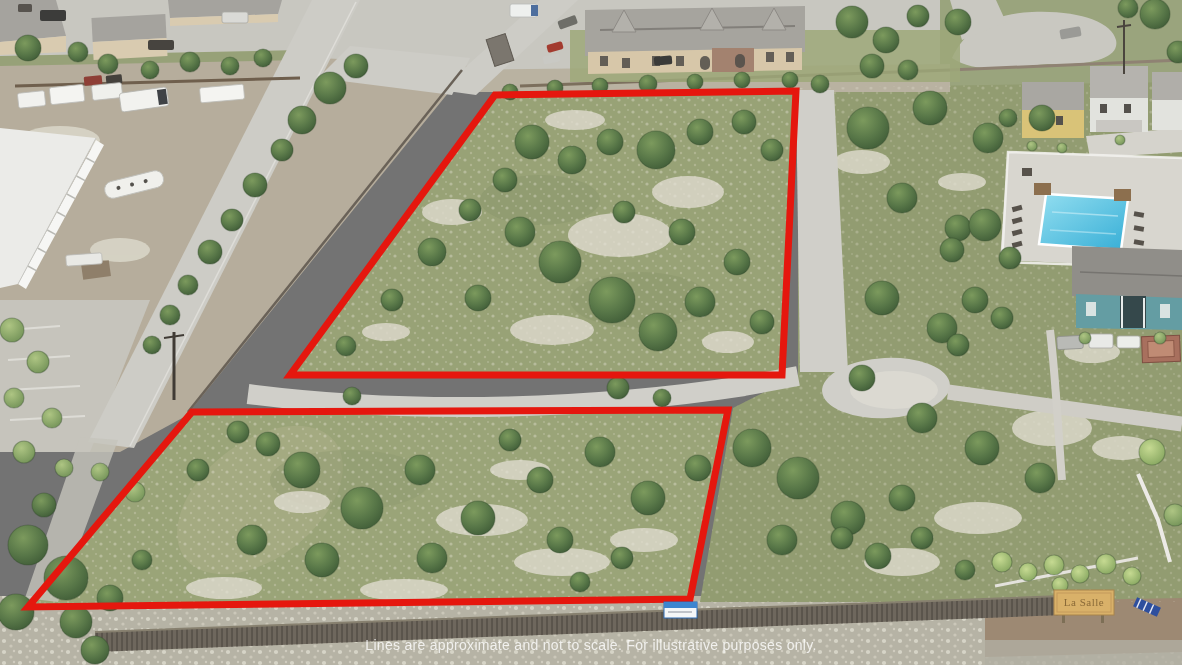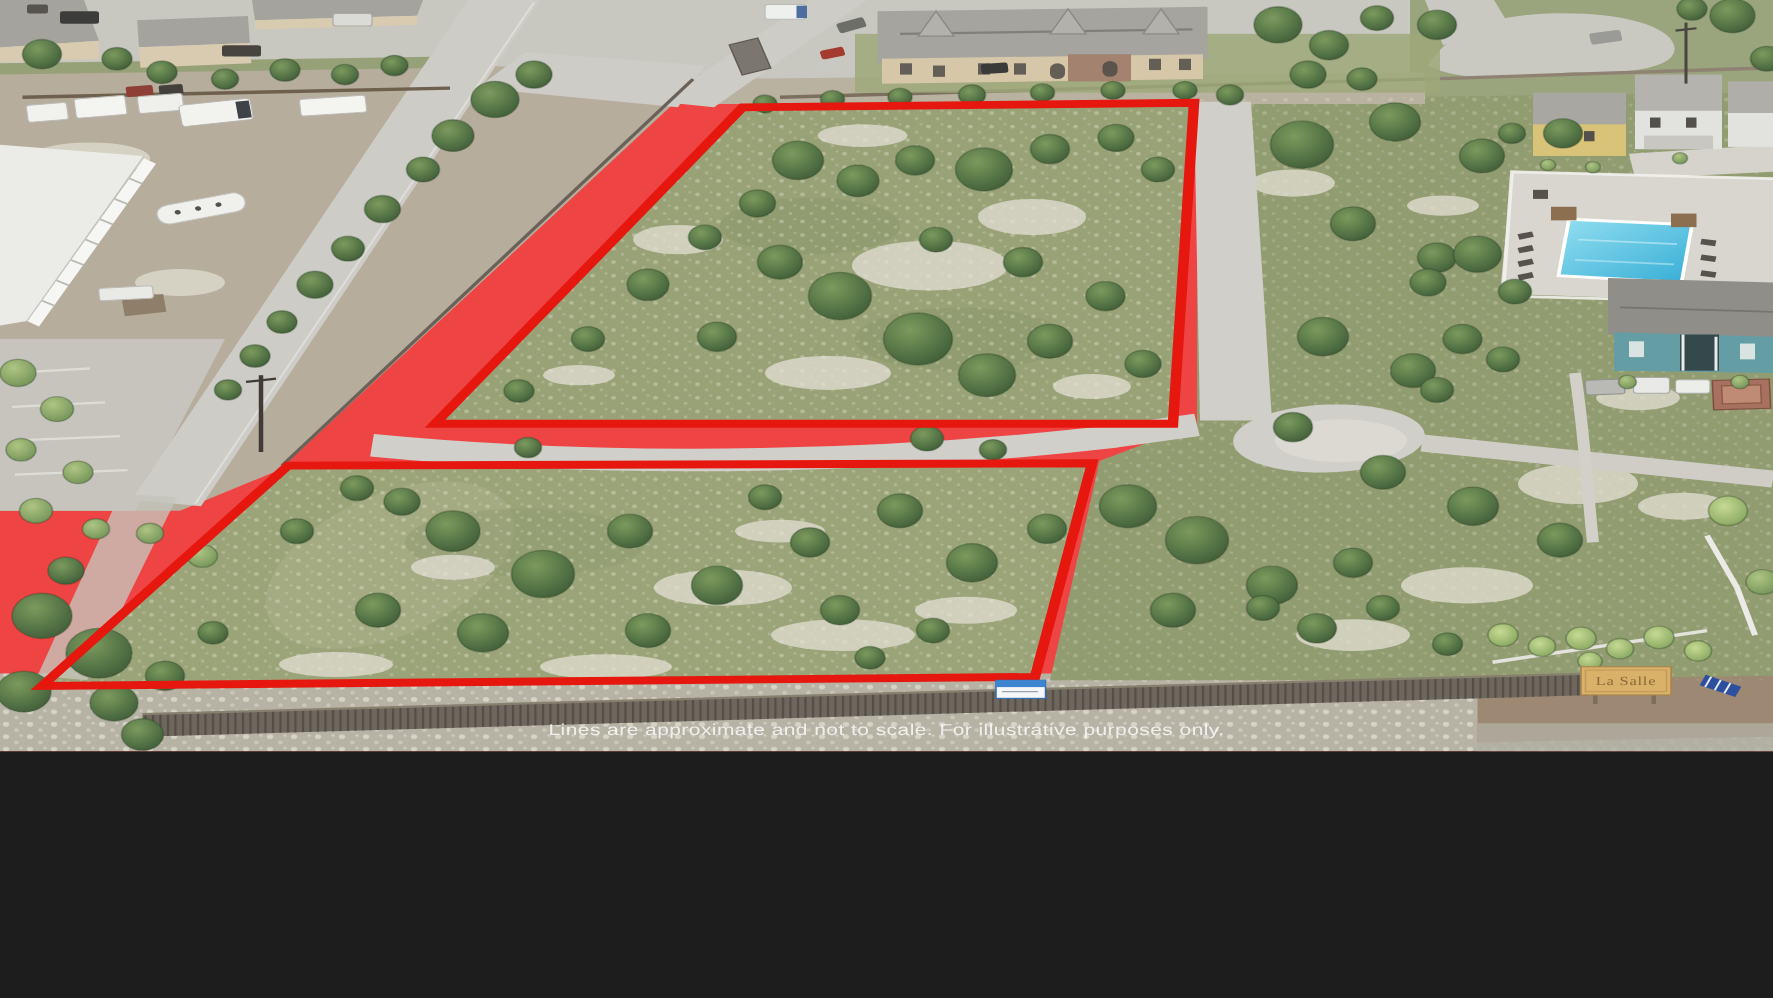--- a/index.html
+++ b/index.html
@@ -1,17 +1,17 @@
 <!DOCTYPE html>
 <html><head>
 <meta charset="utf-8">
 <style>
   html,body{margin:0;padding:0;background:#1d1d1d;}
-  .stage{position:relative;width:1182px;height:501px;margin:0 auto;overflow:hidden;
-         font-family:"Liberation Sans",sans-serif;background:#ef4444;}
+  .stage{position:relative;width:1182px;height:665px;margin:0 auto;overflow:hidden;
+         font-family:"Liberation Sans",sans-serif;background:#737373;}
   svg{display:block;width:100%;height:100%;}
   .boundary{fill:none;stroke:#e5170e;stroke-width:7;stroke-linejoin:miter;}
   .disclaimer{font-family:"Liberation Sans",sans-serif;font-size:14px;fill:#ffffff;opacity:.8;letter-spacing:.3px;}
   .signtext{font-family:"Liberation Serif",serif;font-size:11px;fill:#8a6a38;letter-spacing:.5px;}
   .treeline{stroke:#2f4428;stroke-opacity:.35;stroke-width:1.2;}
 </style>
 </head>
 <body>
 
 <div class="stage">

